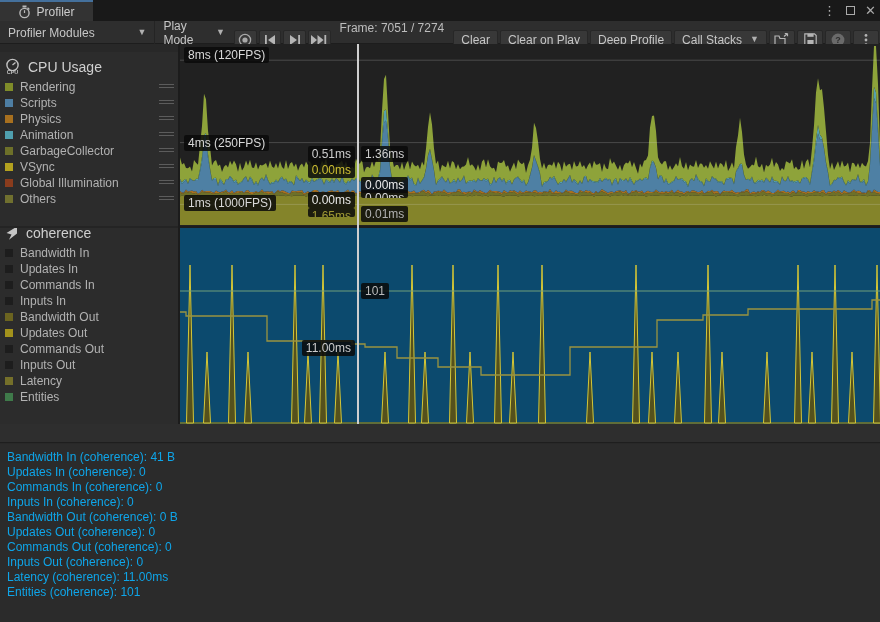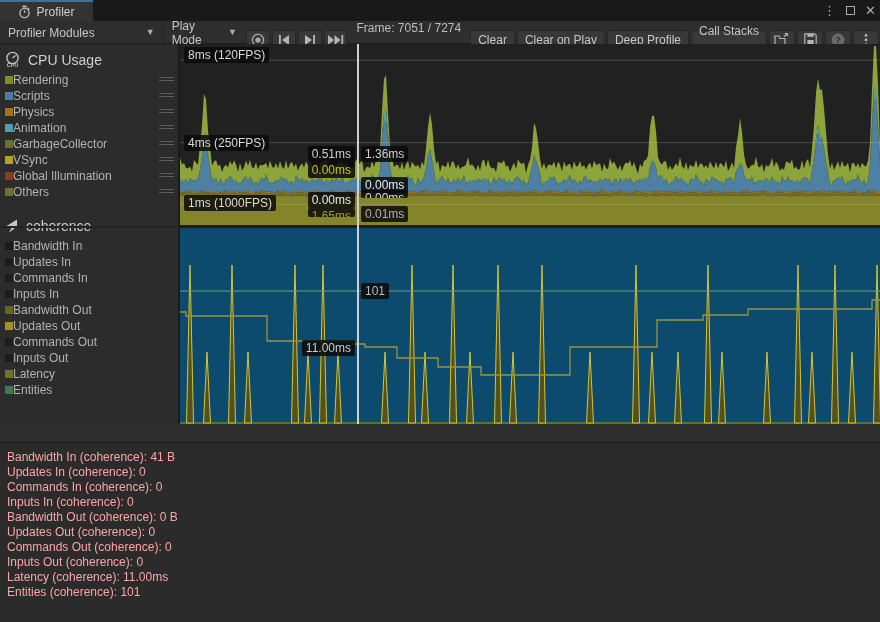--- a/index.html
+++ b/index.html
@@ -24,25 +24,25 @@
   .caret{font-size:9px;color:#b0b0b0;line-height:1;}
   .tb-btn{height:19px;margin:9px 1px;background:#383838;border:1px solid #272727;border-radius:2px;
           display:flex;align-items:center;justify-content:center;padding:0 7px;color:#c6c6c6;white-space:nowrap;}
   .tb-ico{width:26px;padding:0;}
   .tb-frame{padding:0 8px;color:#bdbdbd;white-space:nowrap;}
   .tb-right{margin-left:auto;display:flex;align-items:center;}
   svg.icon{display:block;}
 
   
   .content{position:absolute;left:0;top:44px;width:880px;height:380px;}
-  .sidebar{position:absolute;left:0;top:1px;width:178px;height:380px;background:#2c2c2c;overflow:hidden;}
+  .sidebar{position:absolute;left:0;top:8px;width:178px;height:380px;background:#2c2c2c;overflow:hidden;}
   .vdivider{position:absolute;left:178px;top:0;width:2px;height:380px;background:#1c1c1c;}
   .module-header{display:flex;align-items:center;gap:7px;padding:6px 0 4px 4px;color:#cfcfcf;font-size:14px;}
   .module-items{display:flex;flex-direction:column;}
-  .legend-row{height:16px;display:flex;align-items:center;padding-left:5px;color:#b2b2b2;position:relative;}
+  .legend-row{height:16px;display:flex;align-items:center;gap:7px;padding-left:5px;color:#b2b2b2;position:relative;}
   .chip{width:8px;height:8px;flex:0 0 8px;}
   .handle{position:absolute;right:4px;top:5px;width:15px;}
   .handle i{display:block;height:1px;background:#5c5c5c;margin-bottom:2px;}
   .coh-gap{height:12px;}
 
   .charts{position:absolute;left:180px;top:0;width:700px;height:380px;}
   .pane-cpu{position:absolute;left:0;top:0;width:700px;height:182px;background:#212121;}
   .pane-div{position:absolute;left:0;top:182px;width:700px;height:2px;background:#1c1c1c;}
   .pane-coh{position:absolute;left:0;top:184px;width:700px;height:196px;background:#0c4a6e;}
   .hdivider{position:absolute;left:0;top:182px;width:178px;height:2px;background:#242424;}
@@ -50,21 +50,21 @@
   .frame-line{position:absolute;left:177px;top:0;width:2px;height:380px;background:#cfcfcf;z-index:5;}
 
   .pill{position:absolute;background:rgba(10,10,10,0.86);border-radius:2px;padding:0 4px;height:16px;
         line-height:16px;font-size:12px;white-space:nowrap;z-index:6;overflow:hidden;}
   .pill.rightalign{right:525px;}
   .pill.leftalign{left:181px;}
 
   
   .strip{position:absolute;left:0;top:424px;width:880px;height:19px;background:#2e2e2e;border-bottom:1px solid #1e1e1e;}
   .stats{position:absolute;left:0;top:444px;width:880px;height:178px;background:#2b2b2b;padding:6px 0 0 7px;}
-  .stat-line{height:15px;line-height:15px;color:#fca5a5;font-size:12px;}
+  .stat-line{height:15px;line-height:15px;color:#0ea5e9;font-size:12px;}
 </style>
 </head>
 <body>
 
 <div class="window">
 
   <div class="titlebar">
     <div class="tab">
       <svg class="icon" width="13" height="14" viewBox="0 0 13 14">
         <rect x="4.5" y="0.5" width="4" height="2" fill="#b9b9b9"></rect>
@@ -112,21 +112,21 @@
       <svg class="icon" width="16" height="10" viewBox="0 0 16 10">
         <path d="M0,0 L6,5 L0,10 Z" fill="#b5b5b5"></path>
         <path d="M6.5,0 L12.5,5 L6.5,10 Z" fill="#b5b5b5"></path>
         <rect x="13.4" y="0" width="1.8" height="10" fill="#b5b5b5"></rect>
       </svg>
     </div>
     <div class="tb-frame">Frame: 7051 / 7274</div>
     <div class="tb-btn">Clear</div>
     <div class="tb-btn">Clear on Play</div>
     <div class="tb-btn">Deep Profile</div>
-    <div class="tb-btn" style="gap:8px;flex-direction:column;">
+    <div class="tb-btn" style="gap:8px;">
       <span>Call Stacks</span>
       <span class="caret">▼</span>
     </div>
     <div class="tb-right">
       <div class="tb-btn tb-ico">
         <svg class="icon" width="16" height="13" viewBox="0 0 16 13">
           <path d="M1,3 L1,11.5 L11,11.5 L11,5.5 L6,5.5 L5,3 Z" fill="none" stroke="#b5b5b5" stroke-width="1.2"></path>
           <path d="M10,3.5 L13.5,0.5 M13.5,0.5 L10.8,0.5 M13.5,0.5 L13.5,3.2" stroke="#b5b5b5" stroke-width="1.2" fill="none"></path>
         </svg>
       </div>

